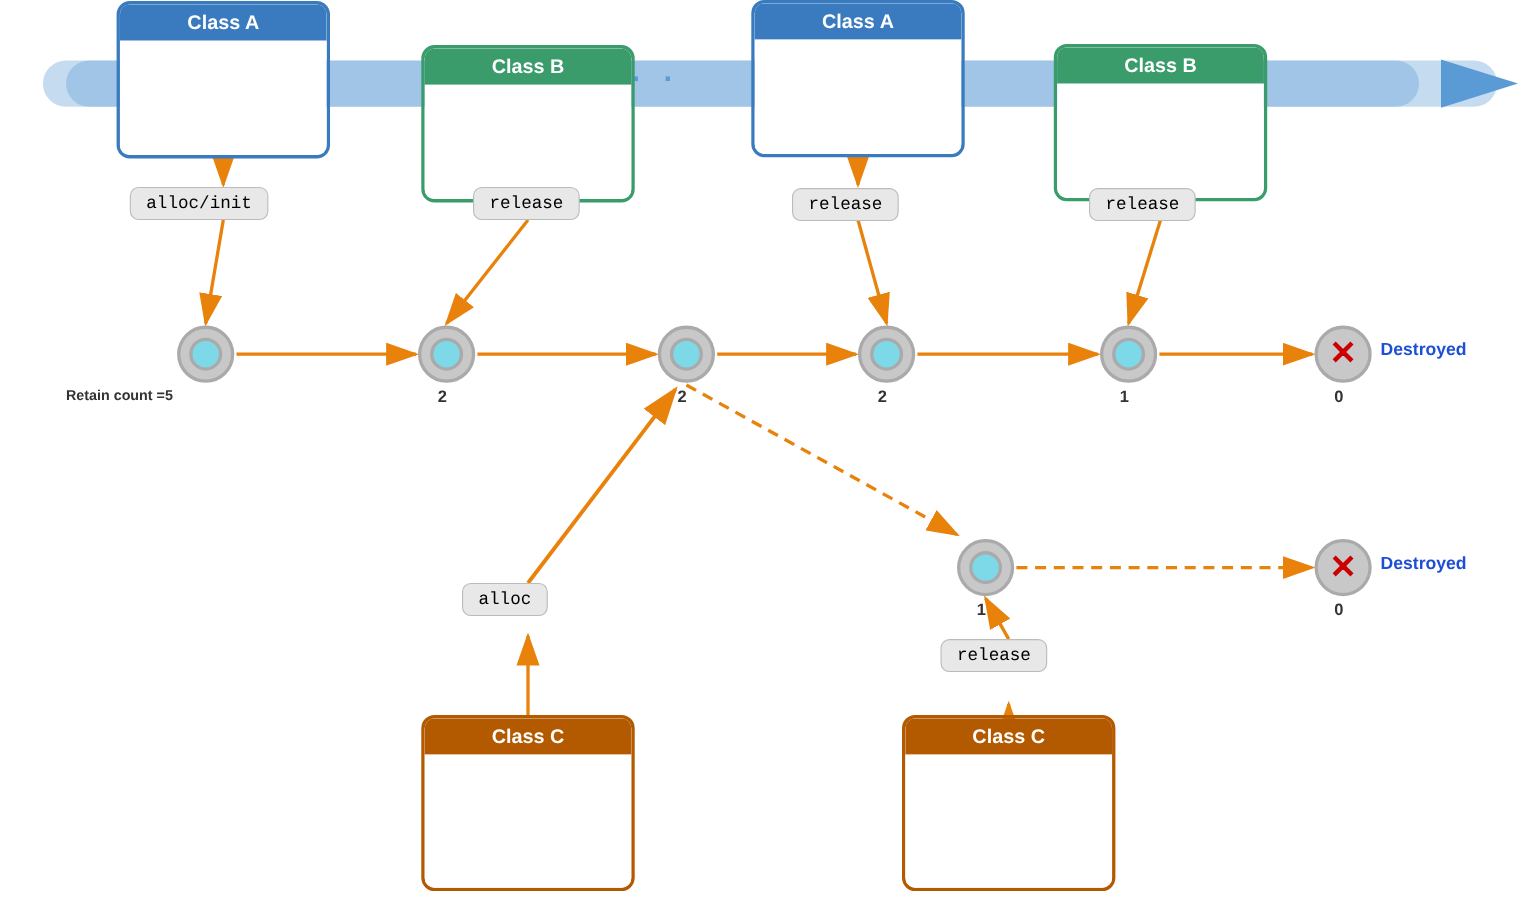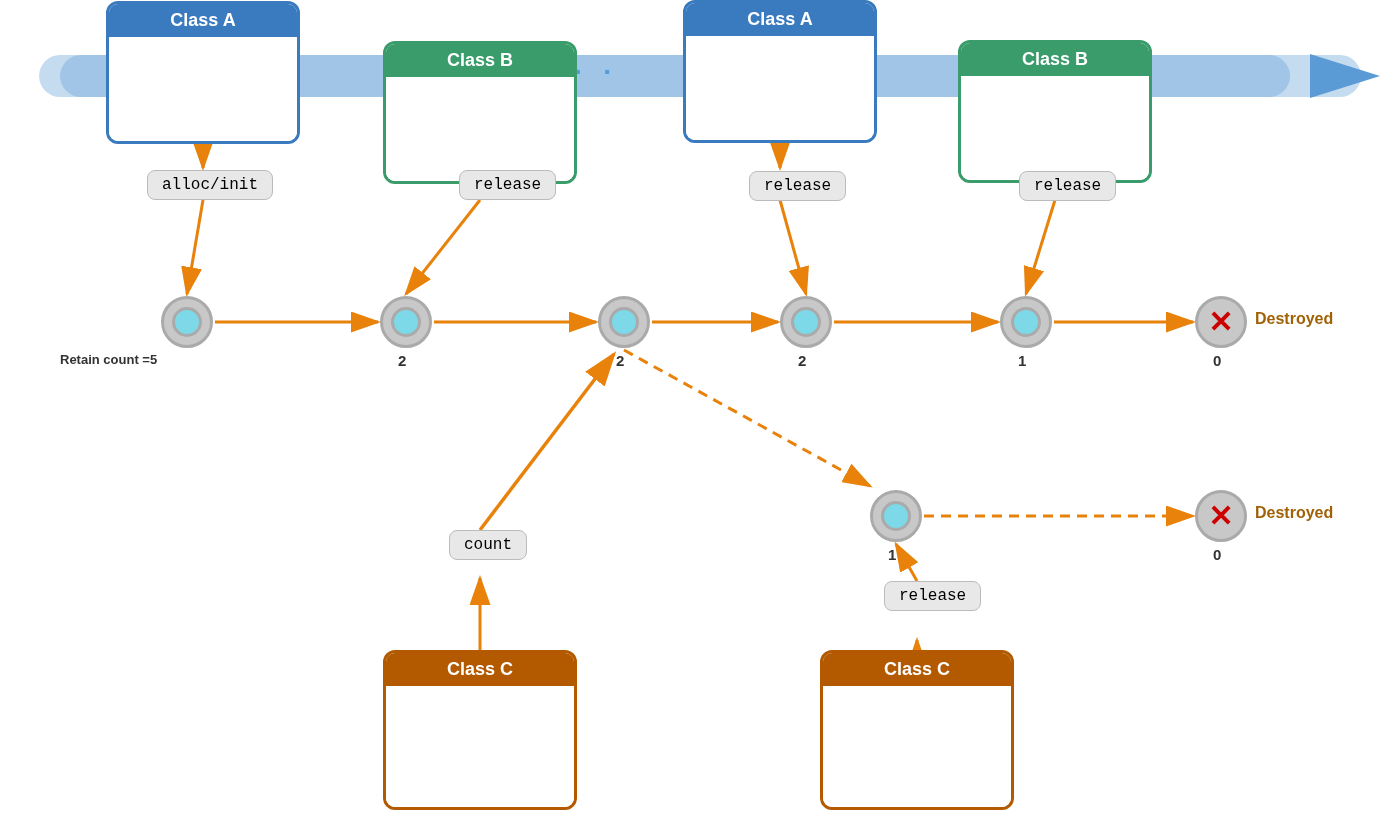--- a/index.html
+++ b/index.html
@@ -53,21 +53,20 @@
     .label-box {
       position: absolute;
       background: #e8e8e8;
       border: 1.5px solid #bbb;
       border-radius: 8px;
       padding: 5px 14px;
       font-size: 16px;
       font-family: 'Courier New', monospace;
       text-align: center;
       white-space: nowrap;
-      margin-left: 29px;
     }
 
     
     .rc-circle {
       position: absolute;
       width: 52px;
       height: 52px;
       border-radius: 50%;
       background: #c8c8c8;
       border: 3px solid #aaa;
@@ -108,21 +107,21 @@
       font-size: 15px;
       font-weight: bold;
       color: #333;
     }
 
     
     .destroyed-label {
       position: absolute;
       font-size: 16px;
       font-weight: bold;
-      color: #a16207;
+      color: #1d4ed8;
     }
 
     
     .arrows-svg {
       position: absolute;
       top: 0;
       left: 0;
       width: 1393px;
       height: 822px;
       pointer-events: none;
@@ -221,21 +220,21 @@
 
   <div class="class-box class-brown" style="left:820px;top:650px;width:194px;height:160px;">
     <div class="class-header">Class C</div>
     <div class="class-body" style="height:125px;"></div>
   </div>
 
   <div class="label-box" style="left:118px;top:170px;">alloc/init</div>
   <div class="label-box" style="left:430px;top:170px;">release</div>
   <div class="label-box" style="left:720px;top:171px;">release</div>
   <div class="label-box" style="left:990px;top:171px;">release</div>
-  <div class="label-box" style="left:420px;top:530px;">count</div>
+  <div class="label-box" style="left:420px;top:530px;">alloc</div>
   <div class="label-box" style="left:855px;top:581px;">release</div>
 
   <div class="rc-circle" style="left:161px;top:296px;">
     <div class="inner"></div>
   </div>
   <div class="count-label" style="left:60px;top:352px;font-size:13px;">Retain count =5</div>
 
   <div class="rc-circle" style="left:380px;top:296px;">
     <div class="inner"></div>
   </div>

